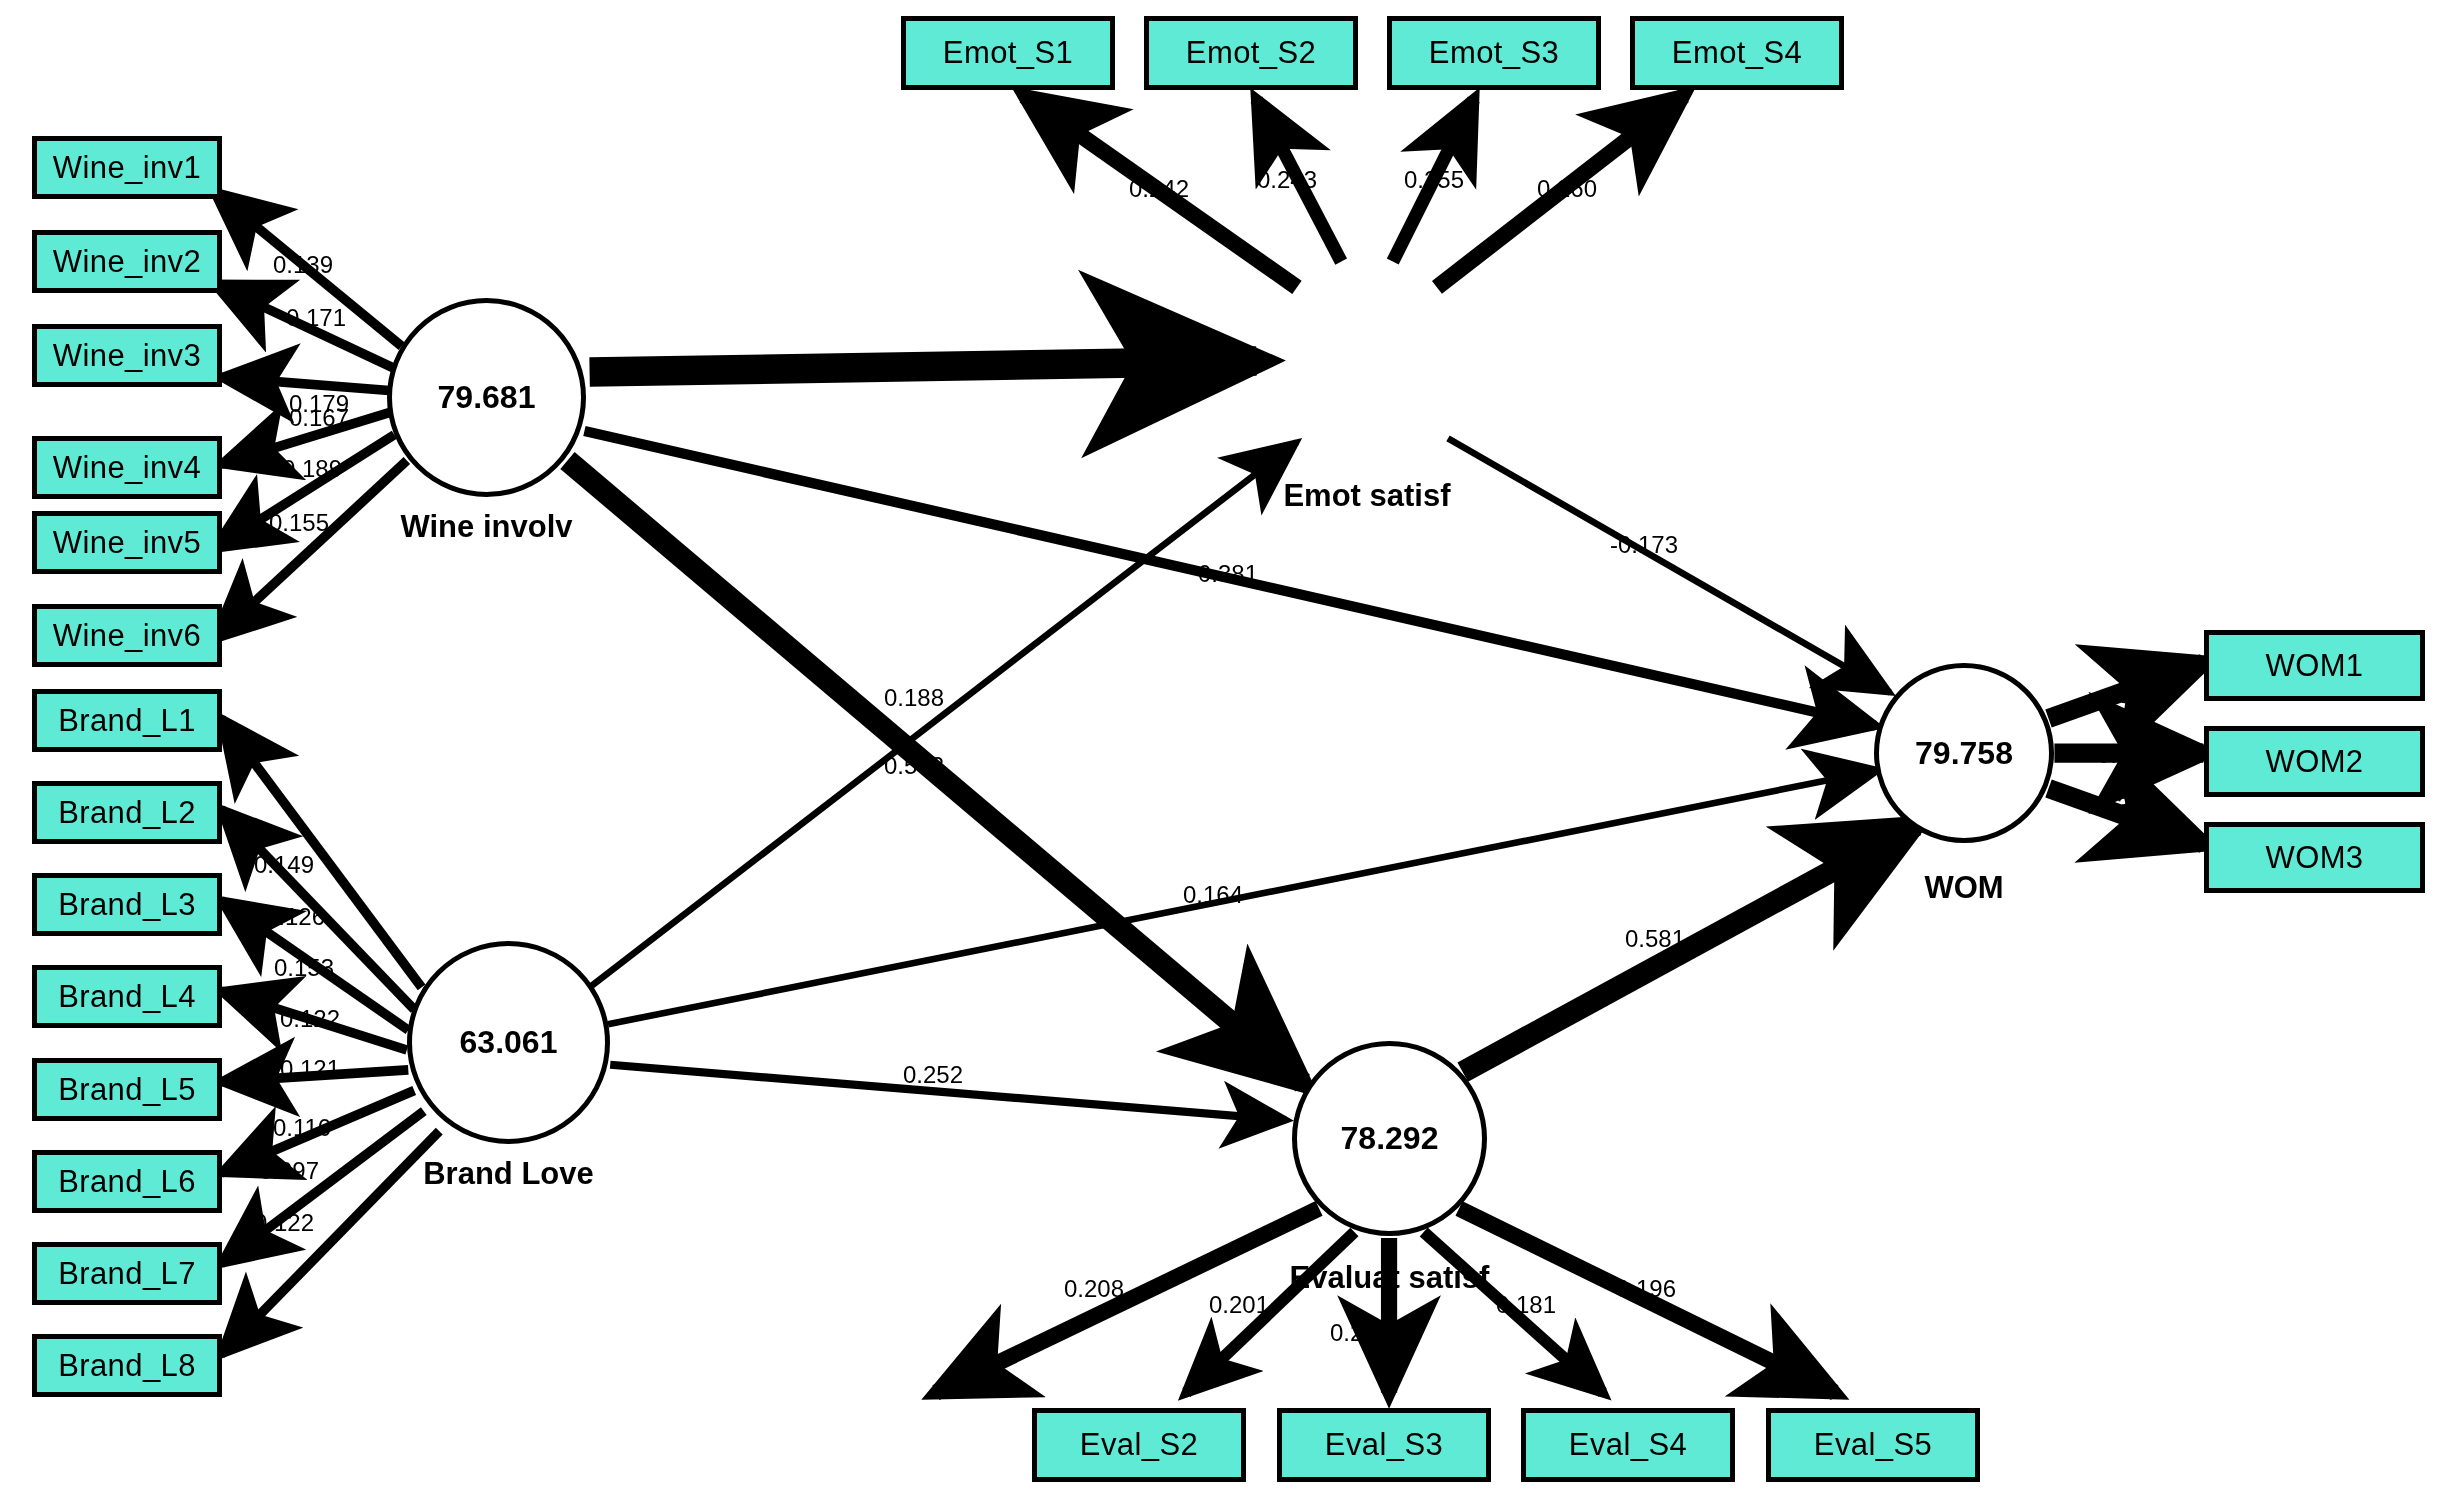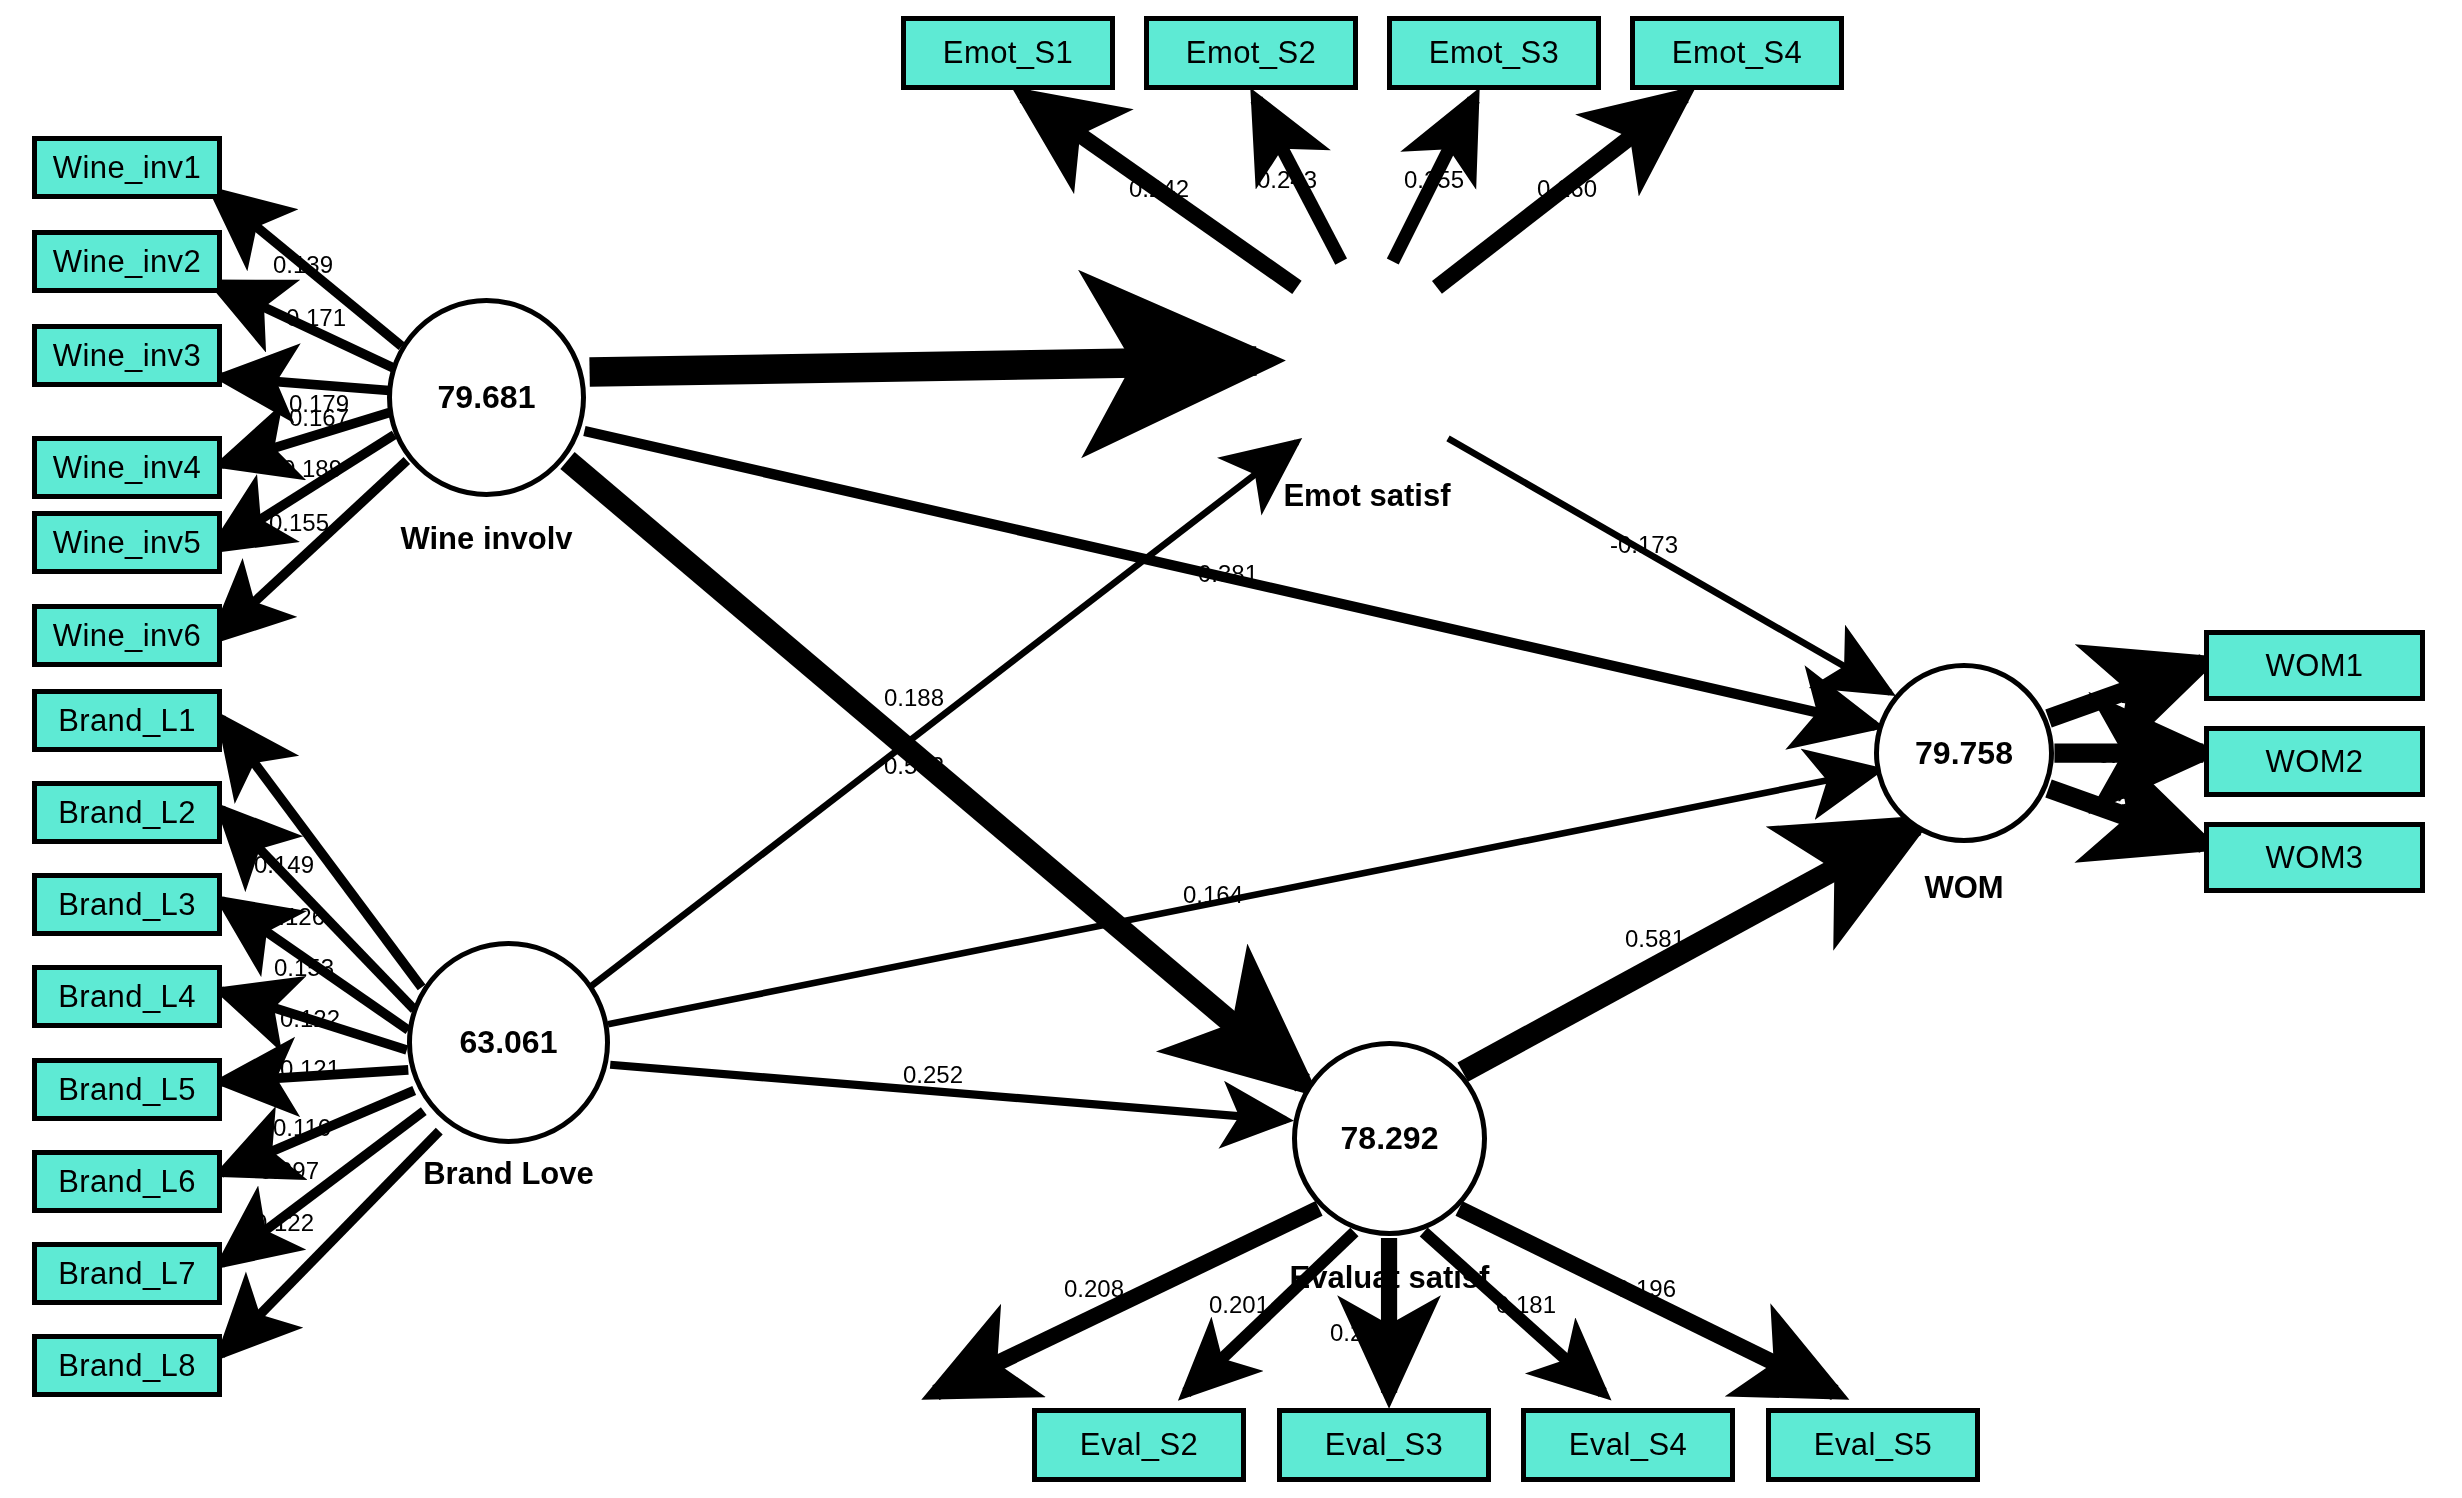--- a/index.html
+++ b/index.html
@@ -161,21 +161,21 @@
   <div class="ind-box" style="left:1032px;top:1408px;width:214px;height:74px;">Eval_S2</div>
   <div class="ind-box" style="left:1277px;top:1408px;width:214px;height:74px;">Eval_S3</div>
   <div class="ind-box" style="left:1521px;top:1408px;width:214px;height:74px;">Eval_S4</div>
   <div class="ind-box" style="left:1766px;top:1408px;width:214px;height:74px;">Eval_S5</div>
 
   <div class="ind-box" style="left:2204px;top:630px;width:221px;height:71px;">WOM1</div>
   <div class="ind-box" style="left:2204px;top:726px;width:221px;height:71px;">WOM2</div>
   <div class="ind-box" style="left:2204px;top:822px;width:221px;height:71px;">WOM3</div>
 
   <div class="construct" style="left:387px;top:298px;width:199px;height:199px;">79.681</div>
-  <div class="construct-label" style="left:387px;top:509px;width:199px;margin-top:12px;">Wine involv</div>
+  <div class="construct-label" style="left:387px;top:509px;width:199px;">Wine involv</div>
 
   <div class="construct" style="left:407px;top:941px;width:203px;height:203px;">63.061</div>
   <div class="construct-label" style="left:398px;top:1156px;width:221px;">Brand Love</div>
 
   <div class="construct-label" style="left:1253px;top:478px;width:228px;">Emot satisf</div>
 
   <div class="construct" style="left:1292px;top:1041px;width:195px;height:195px;">78.292</div>
   <div class="construct-label" style="left:1264px;top:1260px;width:251px;">Evaluat satisf</div>
 
   <div class="construct" style="left:1874px;top:663px;width:180px;height:180px;">79.758</div>

